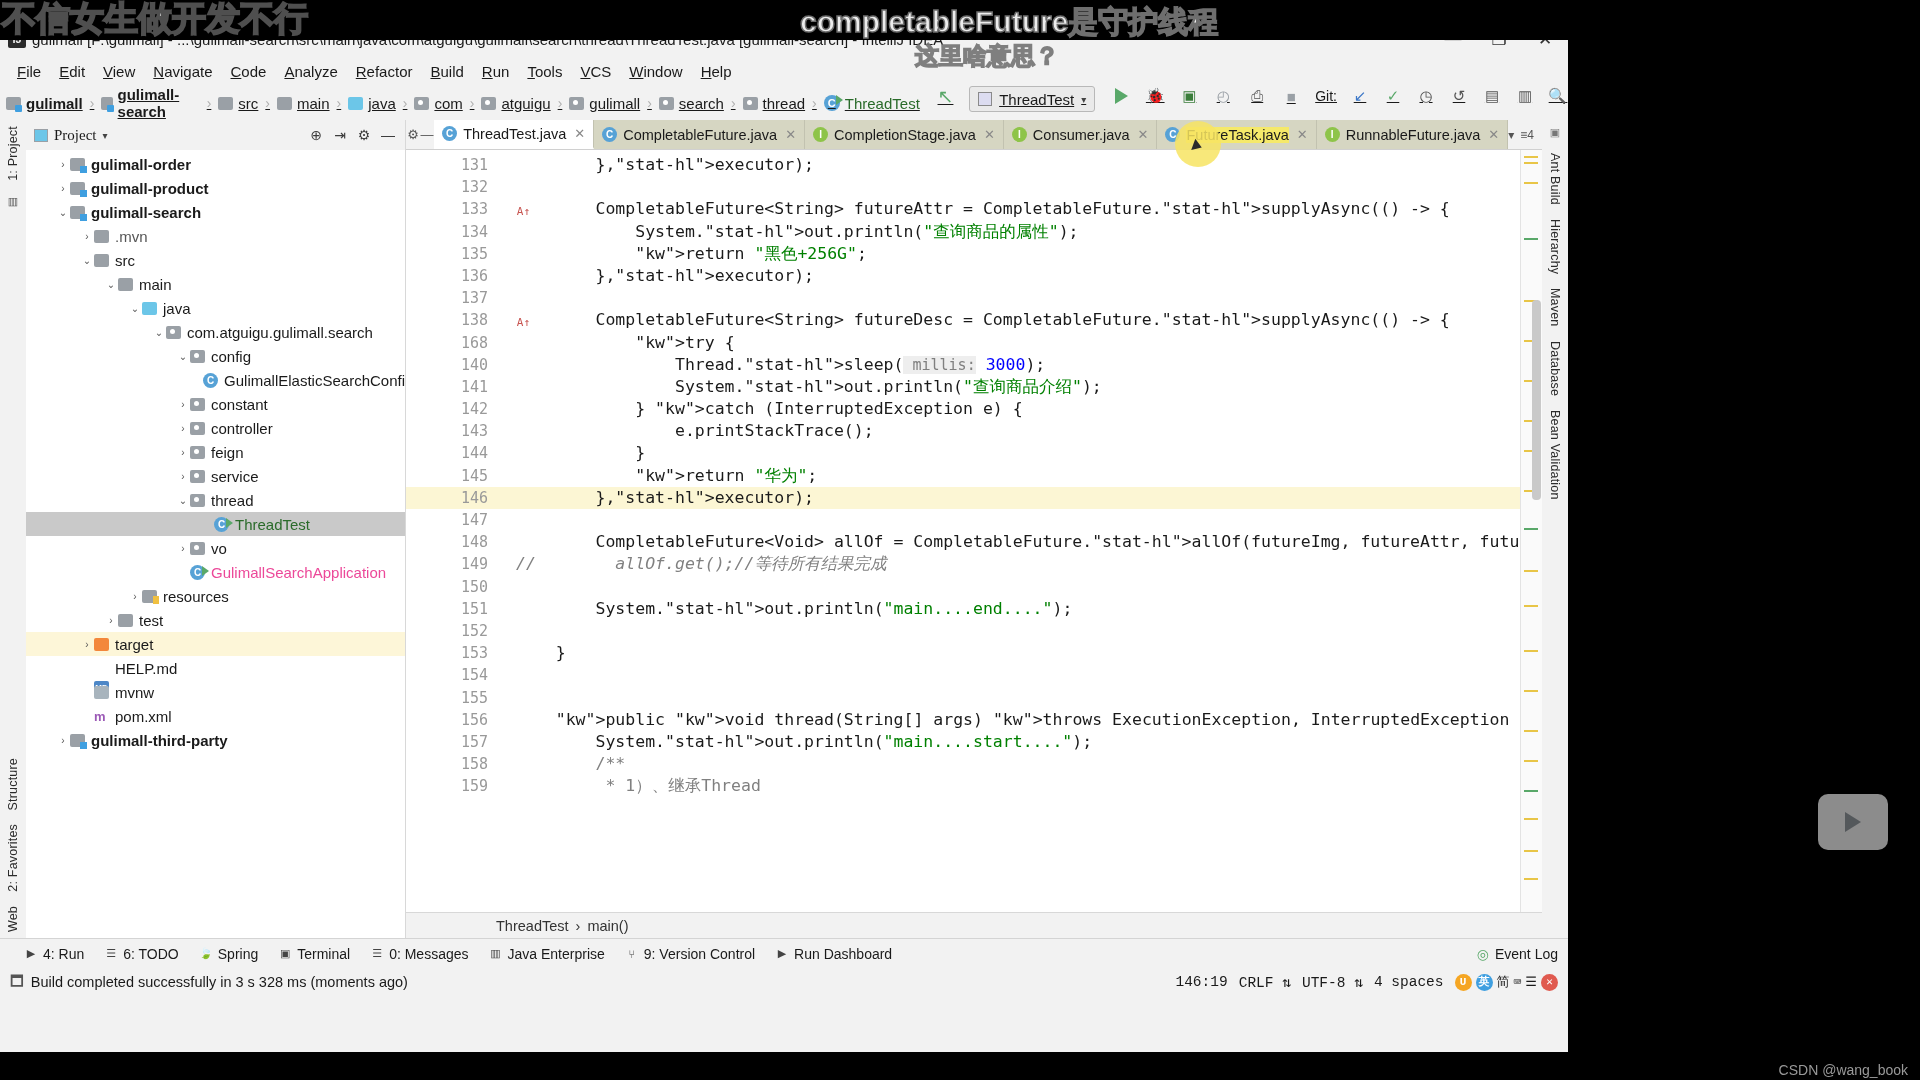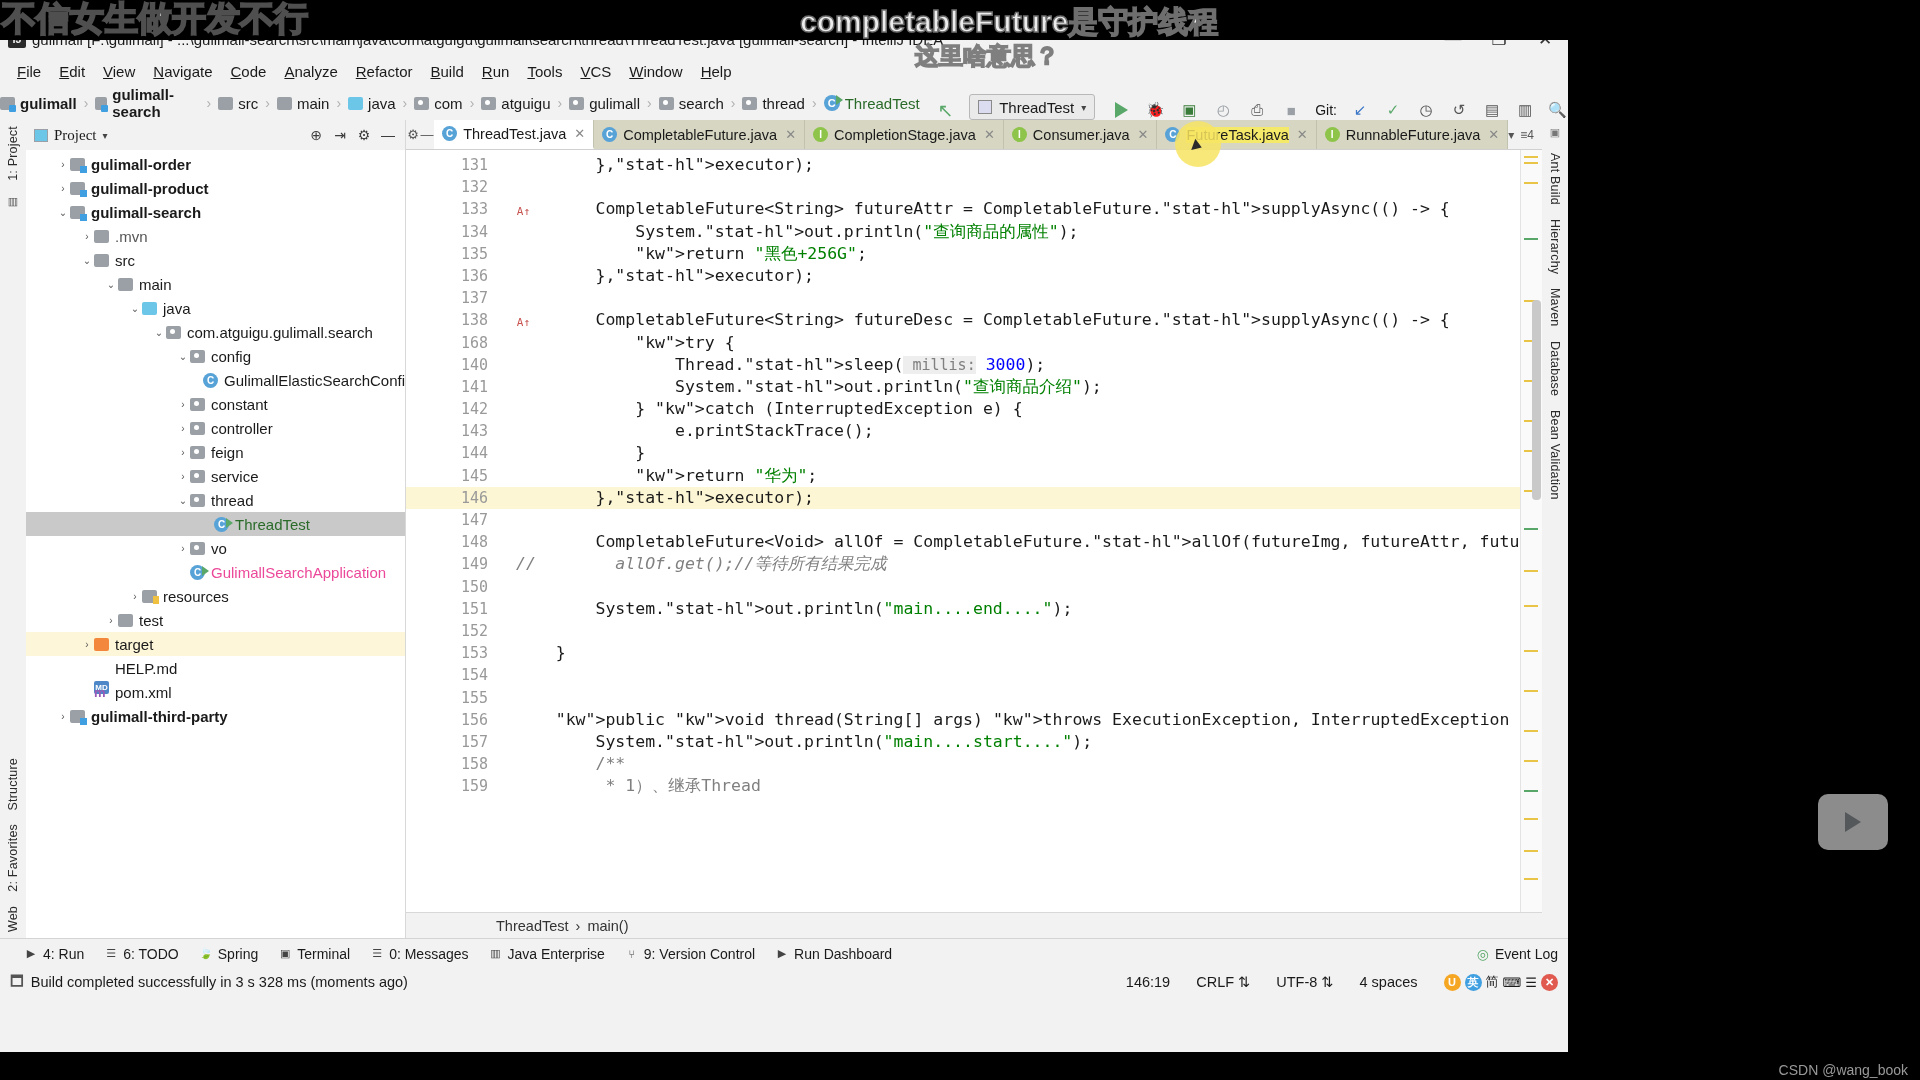--- a/index.html
+++ b/index.html
@@ -23,21 +23,21 @@
   .title-text { font-size:15px; color:#1a1a1a; white-space:nowrap; }
   .wbtns { position:absolute; right:0; top:0; height:34px; display:flex; }
   .wbtn { width:46px;height:34px;display:flex;align-items:center;justify-content:center;font-size:17px;color:#333;}
 
   
   .menubar { height:30px; display:flex; align-items:center; padding-left:8px; background:#f2f2f2; }
   .menu-item { padding:3px 9px; font-size:15px; color:#1a1a1a; }
   .menu-item u { text-decoration:underline; }
 
   
-  .navbar { height:34px; display:flex; align-items:flex-end; padding-left:0; background:#f2f2f2; position:relative; }
+  .navbar { height:34px; display:flex; align-items:flex-start; padding-left:6px; background:#f2f2f2; position:relative;text-decoration:underline; }
   .crumb { display:flex; align-items:center; font-size:15px; color:#1a1a1a; }
   .crumb .ico { width:15px;height:13px;margin-right:5px;border-radius:2px; }
   .ico.mod { background:#9aa0a6; position:relative; }
   .ico.mod:after{content:"";position:absolute;right:-1px;bottom:-2px;width:7px;height:7px;background:#3f9fe0;border-radius:1px;}
   .ico.fld { background:#9aa0a6; }
   .ico.src { background:#6cc6e8; }
   .ico.pkg { background:#9aa0a6; position:relative; }
   .ico.pkg:after{content:"";position:absolute;left:4px;top:3px;width:5px;height:5px;background:#fff;border-radius:50%;}
   .crumb.bold { font-weight:bold; }
   .sep { color:#b0b0b0; margin:0 7px; font-size:14px; }
@@ -143,21 +143,21 @@
            padding-left:90px; font-size:14.5px; color:#333; gap:7px;}
 
   
   .toolwin { height:30px; background:#f2f2f2; border-top:1px solid #d4d4d4; display:flex; align-items:center;
              padding-left:24px; gap:20px; font-size:14px;}
   .tw { display:flex; align-items:center; gap:5px; color:#1a1a1a; }
   .tw .g { width:14px;height:14px;display:flex;align-items:center;justify-content:center;font-size:11px;color:#444;}
   .toolwin-right{ margin-left:auto; display:flex; align-items:center; gap:6px; padding-right:10px;}
 
   .statusbar { height:28px; background:#f2f2f2; display:flex; align-items:center; padding:0 10px; font-size:14.5px;}
-  .sb-right { margin-left:auto; display:flex; align-items:center; gap:26px; }
+  .sb-right { margin-left:auto; display:flex; align-items:center; gap:11px;font-family:Liberation Mono, monospace; }
   .sb-ime { display:flex; align-items:center; gap:4px; }
   .circ { width:17px;height:17px;border-radius:50%;background:#f5a623;color:#fff;font-size:11px;
           line-height:17px;text-align:center;font-weight:bold;}
   .circ.blue{background:#3f9fe0;}
   .circ.redc{background:#e05a4f;}
 
   .watermark { position:absolute; right:12px; bottom:2px; color:#999; font-size:14px; z-index:40;}
   .cursor { position:absolute; z-index:50; width:0;height:0;
             border-left:9px solid #2b2b2b;border-top:6px solid transparent;border-bottom:6px solid transparent;
             transform:rotate(20deg);}
@@ -420,20 +420,25 @@
           </div>
           <div class="row tgt" style="padding-left: 54px;">
             <span class="arrow">›</span>
             <span class="t-ico tgtf"></span>
             <span class="lbl">target</span>
           </div>
           <div class="row" style="padding-left: 54px;">
             <span class="arrow"></span>
             <span class="t-ico md">MD</span>
             <span class="lbl">HELP.md</span>
+          </div>
+          <div class="row" style="padding-left: 54px;">
+            <span class="arrow"></span>
+            <span class="t-ico file"></span>
+            <span class="lbl">mvnw</span>
           </div>
           <div class="row" style="padding-left: 54px;">
             <span class="arrow"></span>
             <span class="t-ico pom">m</span>
             <span class="lbl">pom.xml</span>
           </div>
           <div class="row" style="padding-left: 30px;">
             <span class="arrow">›</span>
             <span class="t-ico module"></span>
             <span class="lbl bold">gulimall-third-party</span>

